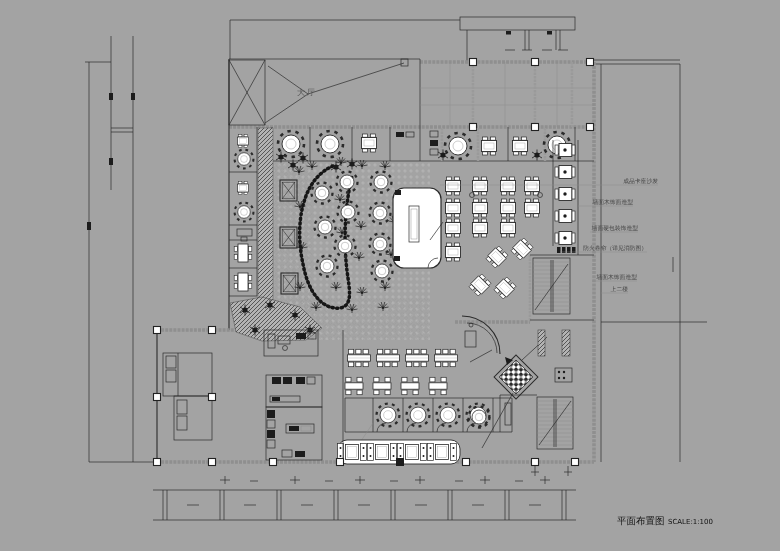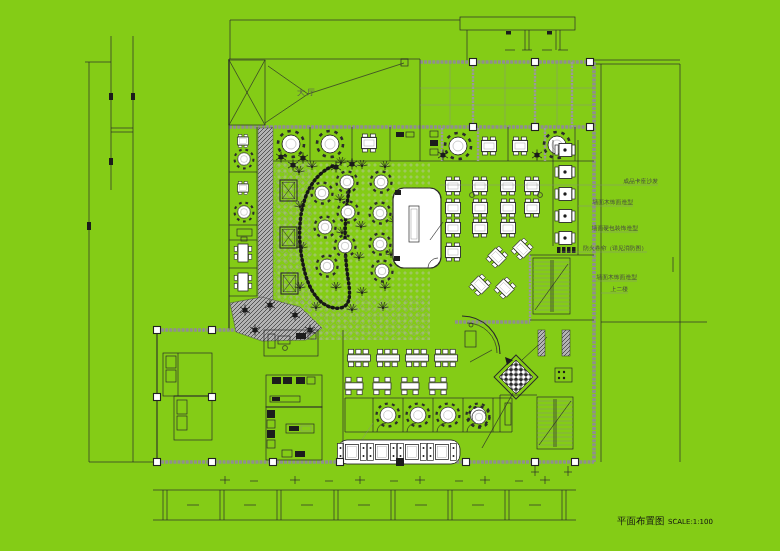--- a/index.html
+++ b/index.html
@@ -1,16 +1,16 @@
 <!DOCTYPE html>
 <html><head>
 <meta charset="utf-8">
 <style>
   html,body{margin:0;padding:0;background:#e8e8e8;}
-  .canvas{position:relative;width:780px;height:551px;background:#84cc16;overflow:hidden;
+  .canvas{position:relative;width:780px;height:551px;background:#a3a3a3;overflow:hidden;
           font-family:"DejaVu Sans",sans-serif;}
   svg{position:absolute;left:0;top:0;}
   .ln{stroke:#2b2b2b;stroke-width:.7;fill:none}
   .ln2{stroke:#2b2b2b;stroke-width:1.1;fill:none}
   .lt{stroke:#8a8a8a;stroke-width:.45;fill:none}
   .wall{stroke:#8f8f8f;stroke-width:3.6;fill:none;stroke-dasharray:3 1.1}
   .wallv{stroke:#9a9a9a;stroke-width:2.4;fill:none;stroke-dasharray:2.5 1}
   .blk{fill:#1c1c1c;stroke:none}
   text{font-family:"DejaVu Sans",sans-serif;fill:#333}
   .ann{font-size:5.8px;fill:#444}

